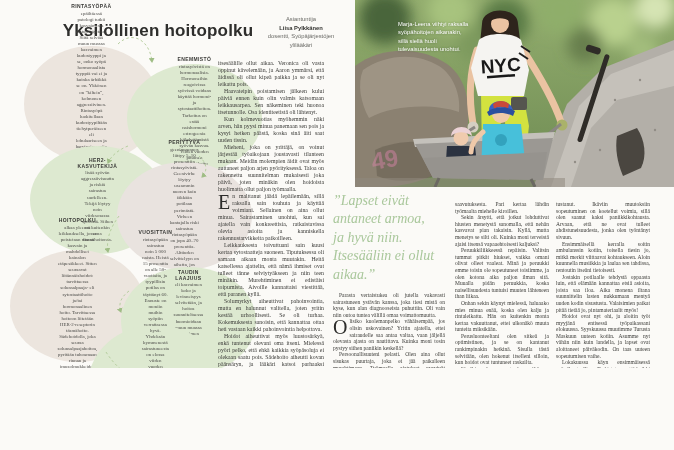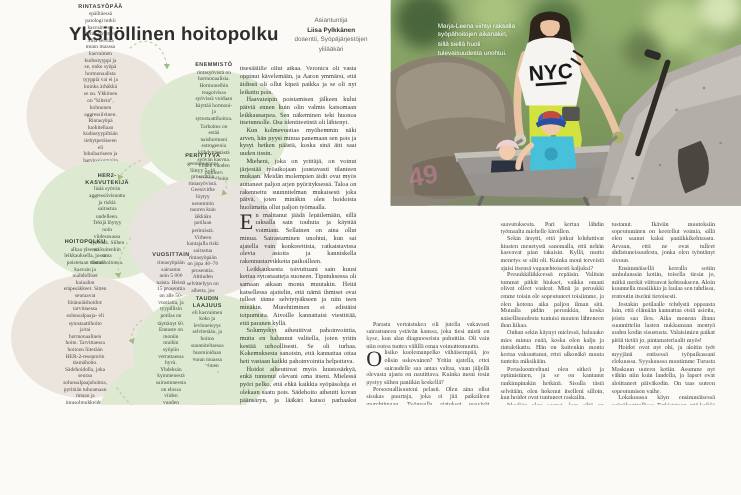--- a/index.html
+++ b/index.html
@@ -232,20 +232,21 @@
         <circle cx="146" cy="140" r="6" fill="#2e9ab5" opacity="0.8"></circle>
         <path d="M128,132 C120,138 116,146 116,152" stroke="#efc9a9" stroke-width="5" fill="none" stroke-linecap="round"></path>
       </g>
       <path d="M68,158 L192,152 L188,180 L78,178 Z" fill="#96938e"></path>
       <path d="M84,178 L80,187 M176,179 L180,187" stroke="#6b6862" stroke-width="3"></path>
     </svg>
   </figure>
 
   <div class="photo-caption">Marja-Leena viihtyi raksalla syöpähoitojen aikanakin, sillä siellä huoli tulevaisuudesta unohtui.</div>
 
+  <blockquote class="pullquote" style="margin:0">”Lapset eivät antaneet armoa, ja hyvä niin. Itsesääliin ei ollut aikaa.”</blockquote>
 
   <div class="textcol col-r col-r1">
     <p class="ind">Parasta vertaistukea oli jutella vakavasti sairastuneen ystävän kanssa, joka tiesi mistä on kyse, kun alan diagnooseista puhuttiin. Oli vain niin outoa tuntea välillä omaa voimattomuutta.</p>
     <p><span class="dc">O</span><span>lisiko kuolemanpelko vähäisempää, jos olisin uskovainen? Yritin ajatella, ettei sairaudelle saa antaa valtaa, vaan jäljellä olevasta ajasta on nautittava. Kuinka moni tosin pystyy siihen paniikin keskellä?</span></p>
     <p class="ind">Persoonallisuuteni pelasti. Olen aina ollut sisukas puurtaja, joka ei jää paikalleen murehtimaan. Työmaalla ajatukset pysyivät arjessa, ja jokainen valmis seinä muistutti konkreettisista</p>
   </div>
 
   <div class="textcol col-r col-r2">
     <p>saavutuksesta. Pari kertaa lähdin työmaalta miehelle kiroillen.</p>
     <p class="ind">Sekin ärsytti, että jotkut lohduttivat hiusten menetystä sanomalla, että nehän kasvavat pian takaisin. Kyllä, mutta menetys se silti oli. Kuinka moni terveistä ajaisi itsensä vapaaehtoisesti kaljuksi?</p>

